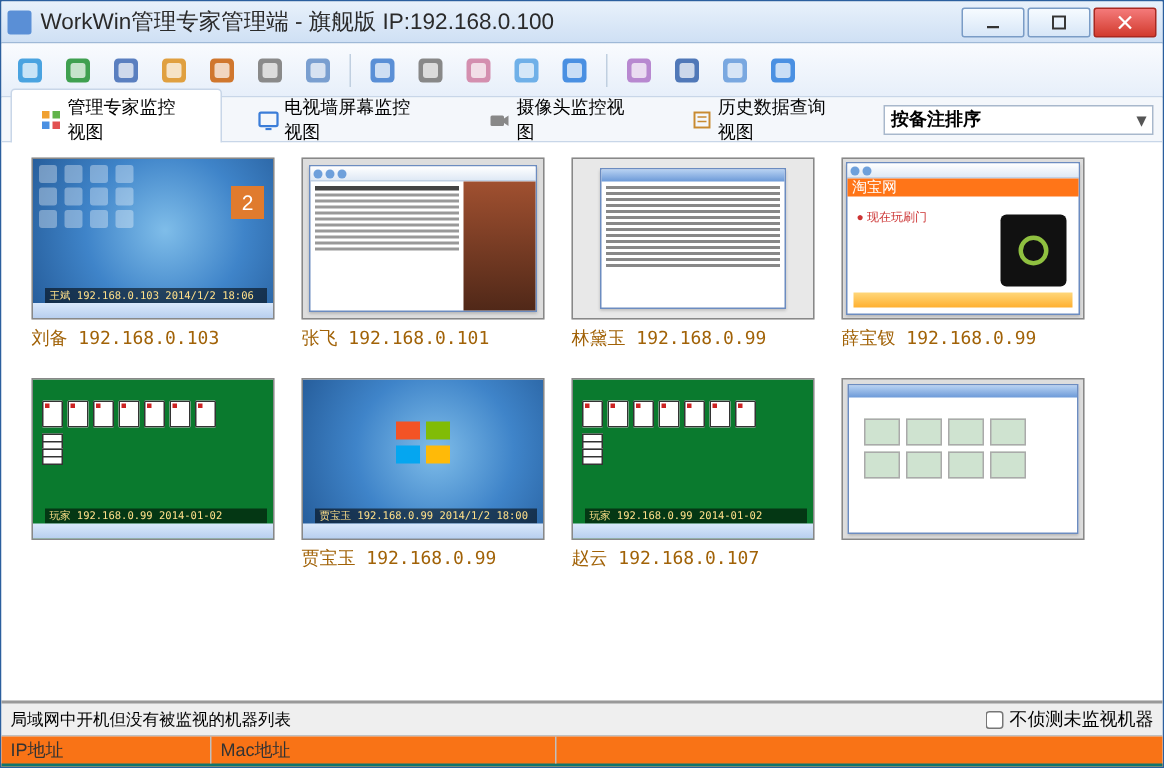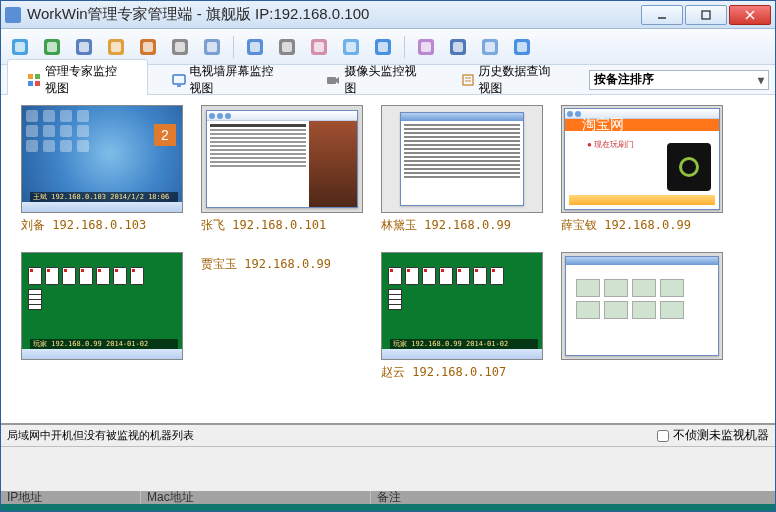--- a/index.html
+++ b/index.html
@@ -45,29 +45,29 @@
   .sc-cards i::after{ content:""; position:absolute; top:2px;left:2px;width:3px;height:3px;background:#c22; }
   .sc-stack { position:absolute; top:36px; left:6px; display:flex; gap:3px;}
   .sc-stack span { display:flex; flex-direction:column; }
   .sc-stack span i { width:14px;height:6px;background:#fff;border:1px solid #333;margin-bottom:-1px;}
   .sc-winlogo { position:absolute; top:40%; left:50%; transform:translate(-50%,-50%); width:36px; height:28px; }
   .sc-winlogo div{position:absolute;width:16px;height:12px;}
   .sc-winlogo .a{top:0;left:0;background:#f35325;}
   .sc-winlogo .b{top:0;right:0;background:#81bc06;}
   .sc-winlogo .c{bottom:0;left:0;background:#05a6f0;}
   .sc-winlogo .d{bottom:0;right:0;background:#ffba08;}
-  .sc-taobao-bar{height:12px;background:#ff7518;color:#fff;font-size:14px;display:flex;align-items:center;padding-left:17px;}
+  .sc-taobao-bar{height:12px;background:#ff7518;color:#fff;font-size:10px;display:flex;align-items:center;padding-left:3px;}
   .sc-grid-thumbs{position:absolute;top:22px;left:10px;display:grid;grid-template-columns:repeat(4,24px);gap:4px;}
   .sc-grid-thumbs i{width:24px;height:18px;background:#cfe3d0;border:1px solid #aaa;}
   .bottom-panel { border-top:2px solid #999; background:#efefef; }
   .bp-header { display:flex; align-items:center; height:22px; padding:0 6px; border-bottom:1px solid #c0c0c0; }
   .bp-title { flex:1; font-size:11px; }
   .bp-check { display:flex; align-items:center; gap:4px; font-size:12px; cursor:pointer;}
   .bp-check input{ width:12px;height:12px; }
-  .bp-table-head { display:flex; background:#a3a3a3; border-bottom:7px solid #0f766e; height:20px;margin-top:44px; }
+  .bp-table-head { display:flex; background:#f97316; border-bottom:2px solid #0f766e; height:20px; }
   .bp-col { padding:2px 6px; border-right:1px solid #c0c0c0; font-size:12px; color:#333; display:flex;align-items:center; }
   .bp-col.ip{width:140px;} .bp-col.mac{width:230px;} .bp-col.note{flex:1;border-right:none;}
 </style>
 </head>
 <body>
 
 <div class="window">
 
   <div class="titlebar">
     <div class="titlebar-icon"></div>
@@ -322,21 +322,21 @@
           <div class="screen">
             <div class="sc-window" style="inset:2px">
               <div class="sc-browser-top">
                 <i></i>
                 <i></i>
               </div>
               <div class="sc-taobao-bar">淘宝网</div>
               <div style="position:absolute;right:8px;top:34px;width:44px;height:48px;background:#111;border-radius:4px;display:flex;align-items:center;justify-content:center">
                 <div style="width:20px;height:20px;border:3px solid #8fc040;border-radius:50%"></div>
               </div>
-              <div style="position:absolute;left:22px;top:30px;font-size:8px;color:#c33">● 现在玩刷门</div>
+              <div style="position:absolute;left:6px;top:30px;font-size:8px;color:#c33">● 现在玩刷门</div>
               <div style="position:absolute;bottom:4px;left:4px;right:4px;height:10px;background:linear-gradient(#ffd77a,#ffb030)"></div>
             </div>
           </div>
           <div class="caption">薛宝钗 192.168.0.99</div>
         </div>
         <div class="thumb">
           <div class="screen">
             <div class="sc-solitaire">
               <div class="sc-cards">
                 <i></i>
@@ -354,20 +354,32 @@
                   <i></i>
                   <i></i>
                 </span>
               </div>
               <div class="sc-clock-strip">玩家 192.168.0.99 2014-01-02</div>
               <div class="sc-taskbar"></div>
             </div>
           </div>
         </div>
         <div class="thumb">
+          <div class="screen">
+            <div class="sc-desktop">
+              <div class="sc-winlogo">
+                <div class="a"></div>
+                <div class="b"></div>
+                <div class="c"></div>
+                <div class="d"></div>
+              </div>
+              <div class="sc-clock-strip">贾宝玉 192.168.0.99 2014/1/2 18:00</div>
+              <div class="sc-taskbar"></div>
+            </div>
+          </div>
           <div class="caption">贾宝玉 192.168.0.99</div>
         </div>
         <div class="thumb">
           <div class="screen">
             <div class="sc-solitaire">
               <div class="sc-cards">
                 <i></i>
                 <i></i>
                 <i></i>
                 <i></i>
@@ -413,17 +425,16 @@
     <div class="bp-header">
       <div class="bp-title">局域网中开机但没有被监视的机器列表</div>
       <label class="bp-check">
         <input type="checkbox" style="">
         <span>不侦测未监视机器</span>
       </label>
     </div>
     <div class="bp-table-head">
       <div class="bp-col ip">IP地址</div>
       <div class="bp-col mac">Mac地址</div>
-      <div class="bp-col note">备注</div>
     </div>
   </div>
 
 </div>
 
 </body></html>

